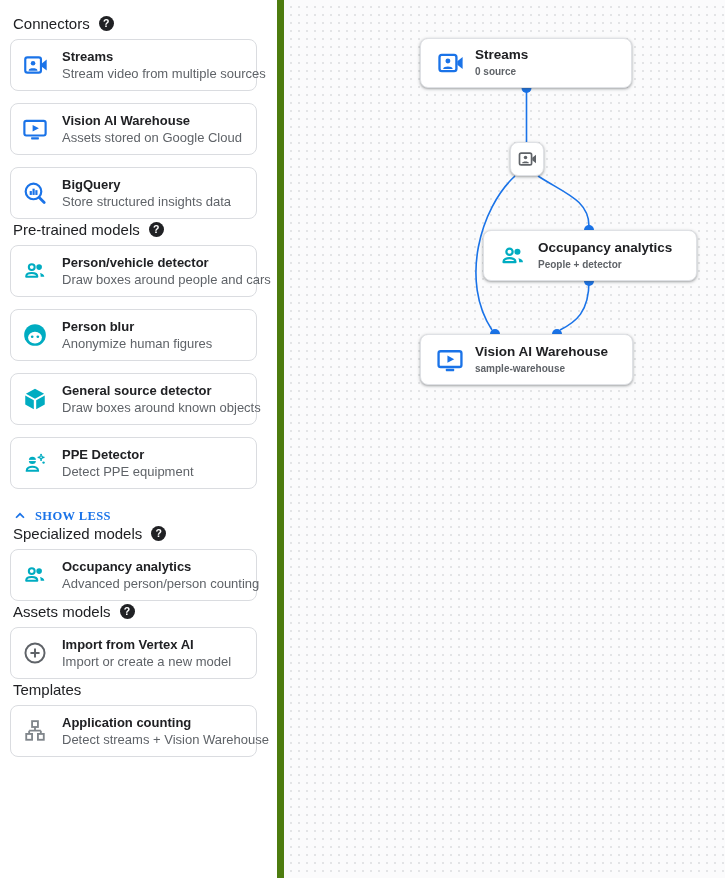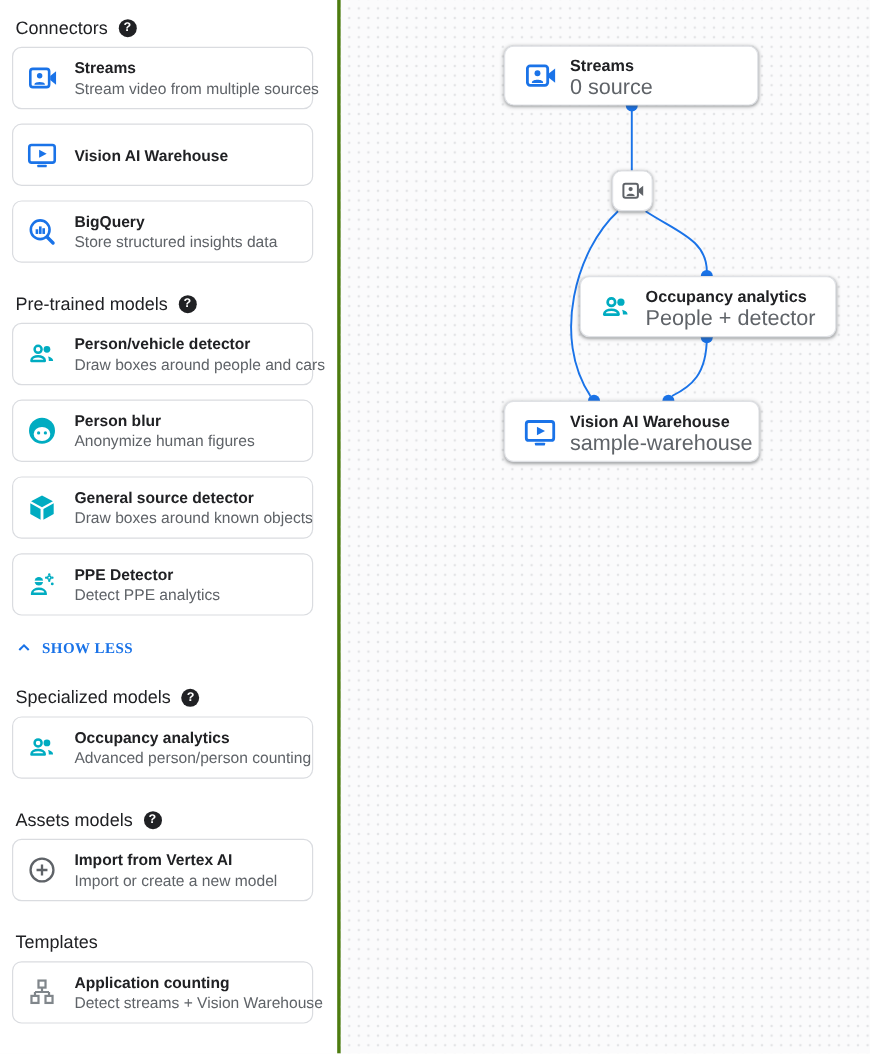--- a/index.html
+++ b/index.html
@@ -3,23 +3,23 @@
 <meta charset="utf-8">
 <style>
   html,body{margin:0;padding:0}
   body{
     width:725px;height:878px;display:flex;overflow:hidden;
     font-family:"Liberation Sans",sans-serif;background:#fff;color:var(--text-dark,#202124);
   }
   
   .sidebar{
     width:284px;min-width:284px;box-sizing:border-box;background:#fff;
-    border-right:3px solid #4d7c0f;padding:13px 20px 31px 10px;overflow:hidden;
-  }
-  .section{margin-top:24px}
+    border-right:7px solid #4d7c0f;padding:13px 20px 31px 10px;overflow:hidden;
+  }
+  .section{}
   .section:first-child{margin-top:0}
   .section-title{
     display:flex;align-items:center;gap:9px;height:20px;margin:0 0 0 3px;
     font-size:15px;font-weight:400;color:var(--text-dark)
   }
   .help{
     width:15px;height:15px;border-radius:50%;background:#202124;color:#fff;
     font-size:10.5px;font-weight:700;display:flex;align-items:center;justify-content:center;
     cursor:pointer;user-select:none;
   }
@@ -52,21 +52,21 @@
     background-size:8px 8px;background-position:3px 3px;
   }
   .edges{position:absolute;left:0;top:0;pointer-events:none}
   .node{
     position:absolute;background:#fff;border:1px solid #dfe1e5;border-radius:8px;
     box-shadow:0 1px 2px rgba(60,64,67,.30),0 1px 3px 1px rgba(60,64,67,.15);
     display:flex;align-items:center;box-sizing:border-box;padding:0 15px;gap:11px;cursor:grab;
   }
   .node .icon{width:28px;height:28px}
   .node-title{font-size:13.5px;font-weight:700;color:var(--text-dark);line-height:18px;white-space:nowrap}
-  .node-sub{font-size:18px;font-weight:400;color:var(--text-secondary);line-height:16px;white-space:nowrap}
+  .node-sub{font-size:10px;font-weight:700;color:var(--text-secondary);line-height:16px;white-space:nowrap}
   #node-streams{left:136px;top:38px;width:212px;height:50px}
   #node-processor{left:226px;top:142px;width:34px;height:34px;justify-content:center;padding:0}
   #node-processor .icon{width:20px;height:20px}
   #node-occupancy{left:199px;top:230px;width:214px;height:51px}
   #node-warehouse{left:136px;top:334px;width:213px;height:51px}
 </style>
 </head>
 <body>
 
 <aside class="sidebar">
@@ -93,20 +93,21 @@
     <div class="card">
       <span class="icon ic-blue">
         <svg viewBox="0 0 24 24">
             <rect x="2.2" y="4.5" width="19.6" height="13.5" rx="1.8" fill="none" stroke="currentColor" stroke-width="2"></rect>
             <path d="M9.8 8.2l5.8 3.05-5.8 3.05z" fill="currentColor"></path>
             <rect x="8.4" y="19.6" width="7.2" height="2" rx=".5" fill="currentColor"></rect>
           </svg>
       </span>
       <div class="card-text">
         <div class="card-title">Vision AI Warehouse</div>
+        <div class="card-desc">Assets stored on Google Cloud</div>
       </div>
     </div>
     <div class="card">
       <span class="icon ic-blue">
         <svg viewBox="0 0 24 24">
             <circle cx="10.6" cy="10.6" r="7.2" fill="none" stroke="currentColor" stroke-width="2"></circle>
             <path d="M15.9 16.2l4.6 4.6" stroke="currentColor" stroke-width="2.6" stroke-linecap="round"></path>
             <rect x="7.1" y="10.2" width="2" height="3.6" fill="currentColor"></rect>
             <rect x="9.7" y="8" width="2" height="5.8" fill="currentColor"></rect>
             <rect x="12.3" y="9.4" width="2" height="4.4" fill="currentColor"></rect>
@@ -175,21 +176,21 @@
             <circle cx="17.6" cy="4.4" r=".9" fill="currentColor"></circle>
             <circle cx="20" cy="6.8" r=".9" fill="currentColor"></circle>
             <circle cx="17.6" cy="9.2" r=".9" fill="currentColor"></circle>
             <circle cx="15.2" cy="6.8" r=".9" fill="currentColor"></circle>
             <circle cx="17.6" cy="6.8" r=".7" fill="#fff"></circle>
             <circle cx="19.9" cy="11.6" r="1.1" fill="currentColor"></circle>
           </svg>
       </span>
       <div class="card-text">
         <div class="card-title">PPE Detector</div>
-        <div class="card-desc">Detect PPE analytics</div>
+        <div class="card-desc">Detect PPE equipment</div>
       </div>
     </div>
   </div>
 
   <button class="show-less">
     <svg width="14" height="14" viewBox="0 0 16 16" fill="none" stroke="currentColor" stroke-width="2">
         <path d="M3.5 10l4.5-4.5L12.5 10"></path>
       </svg>
     <span>SHOW LESS</span>
   </button>

